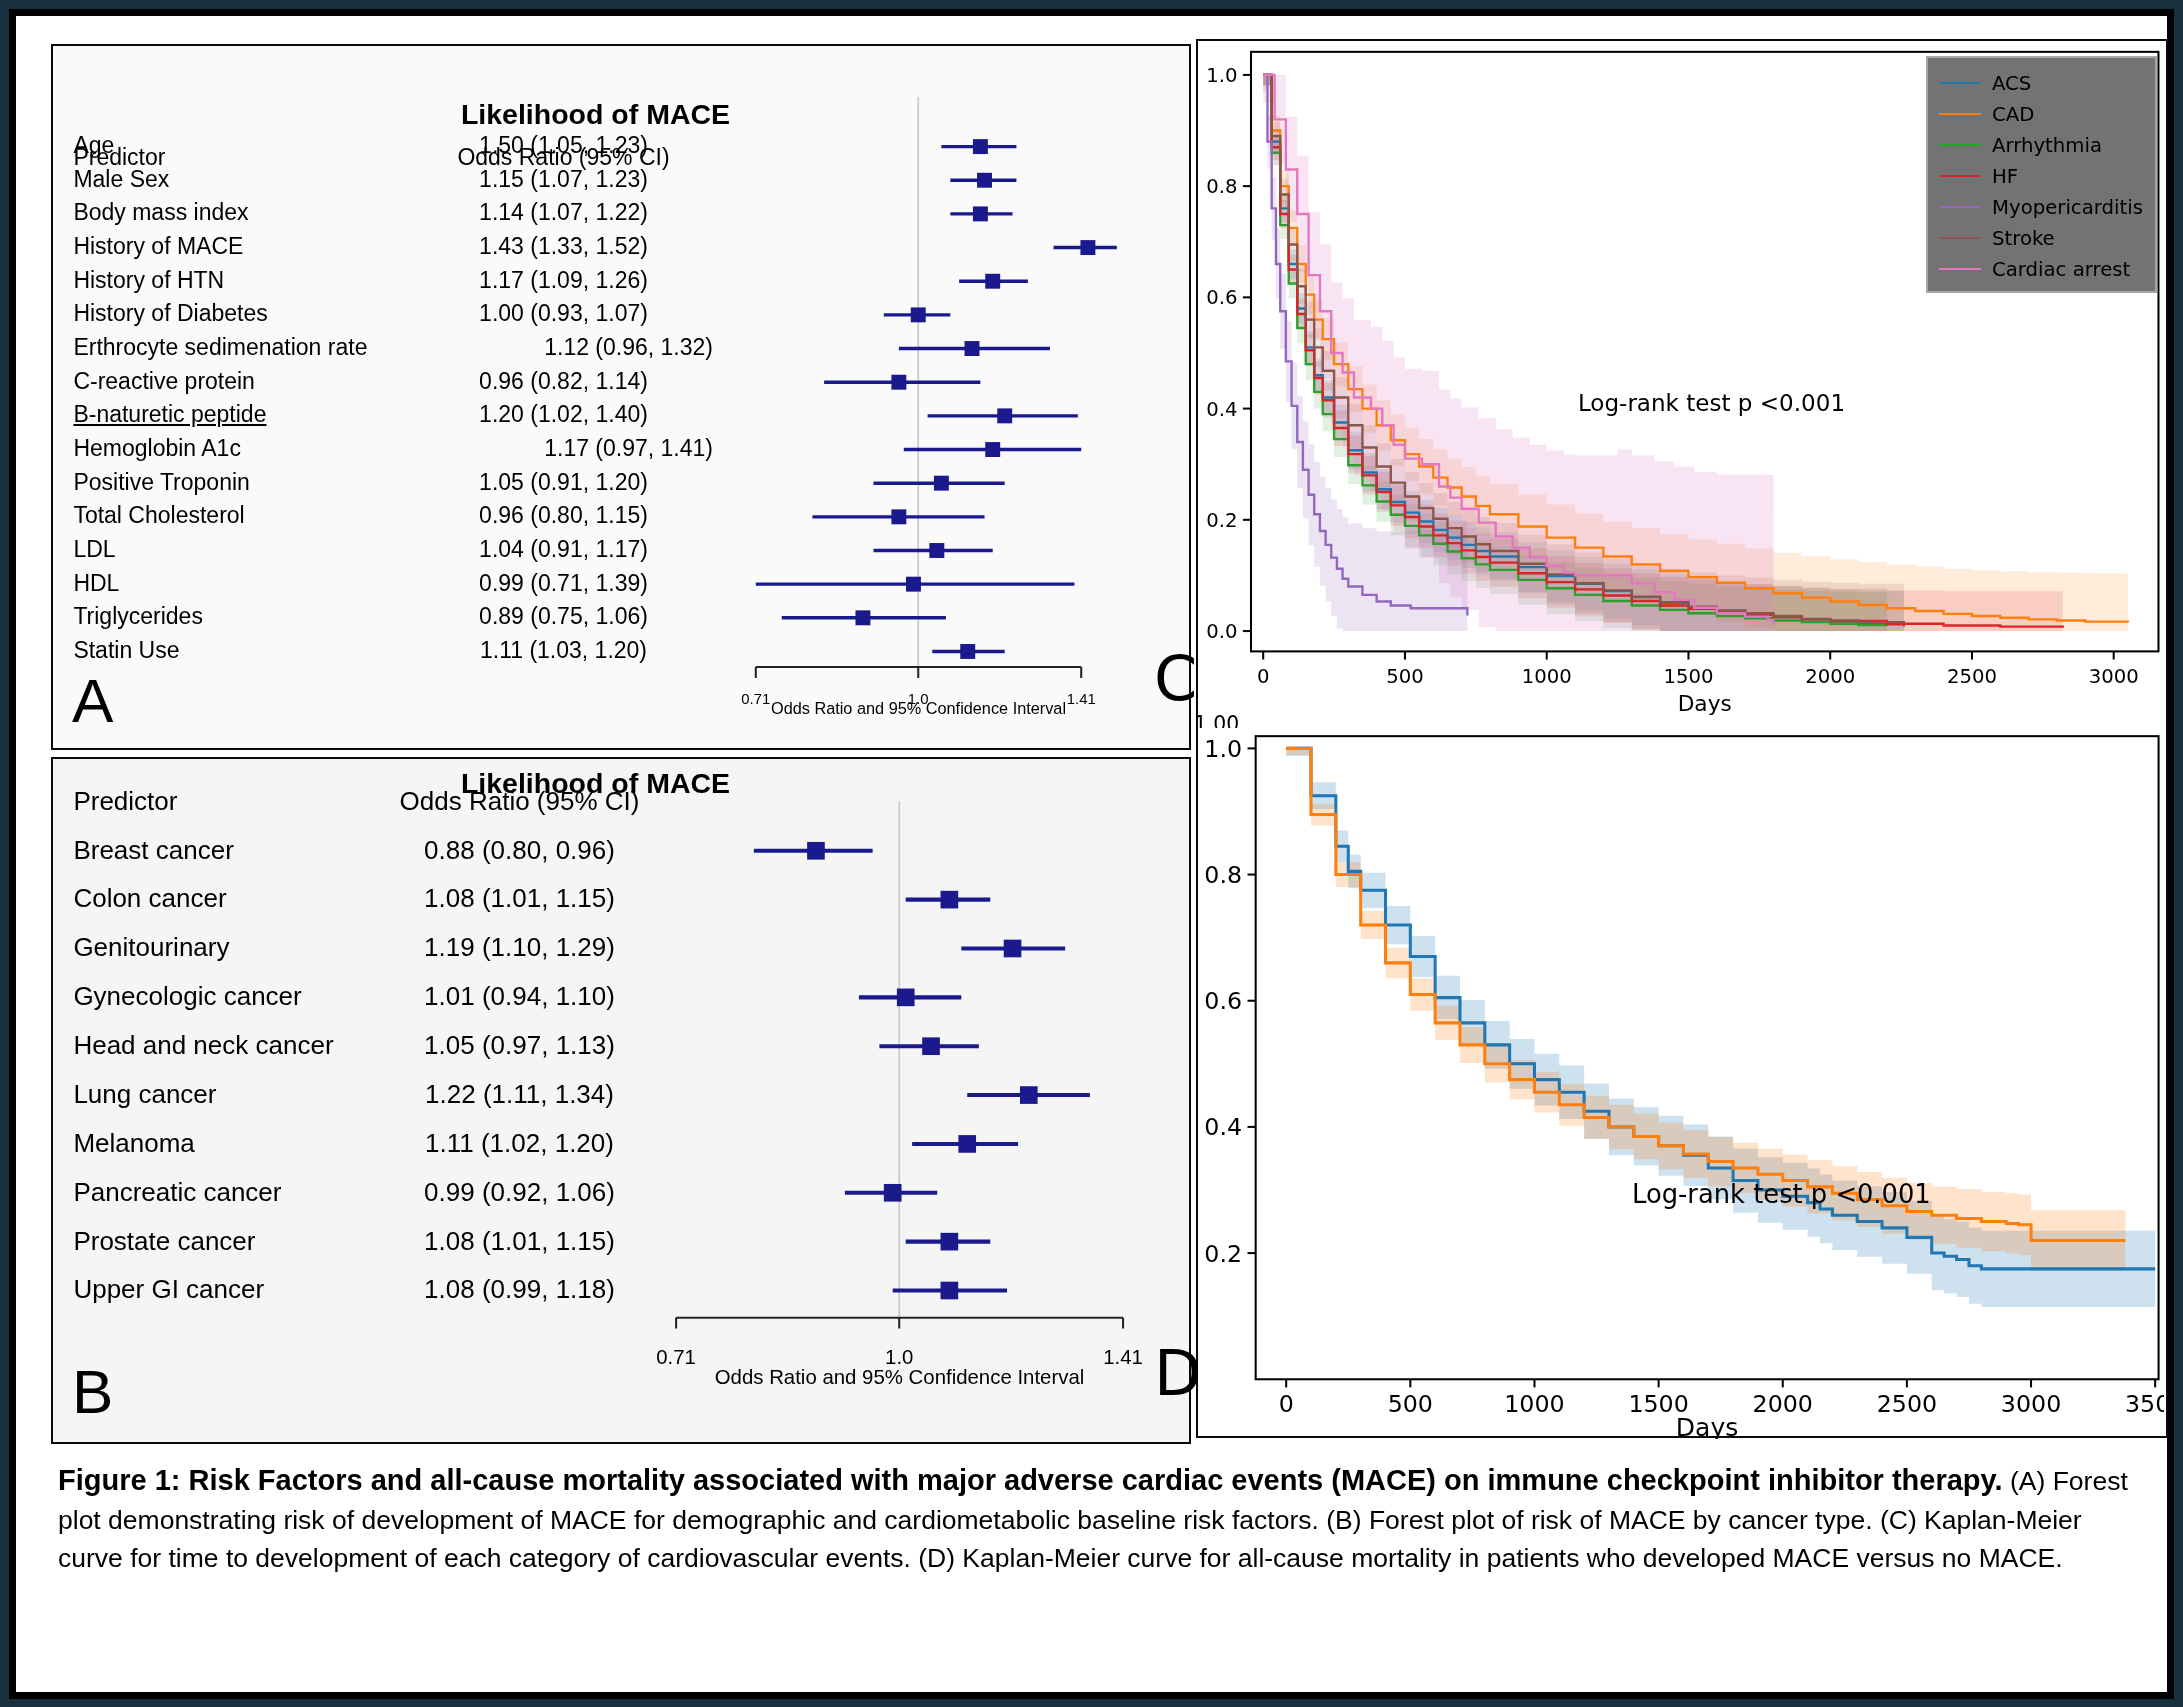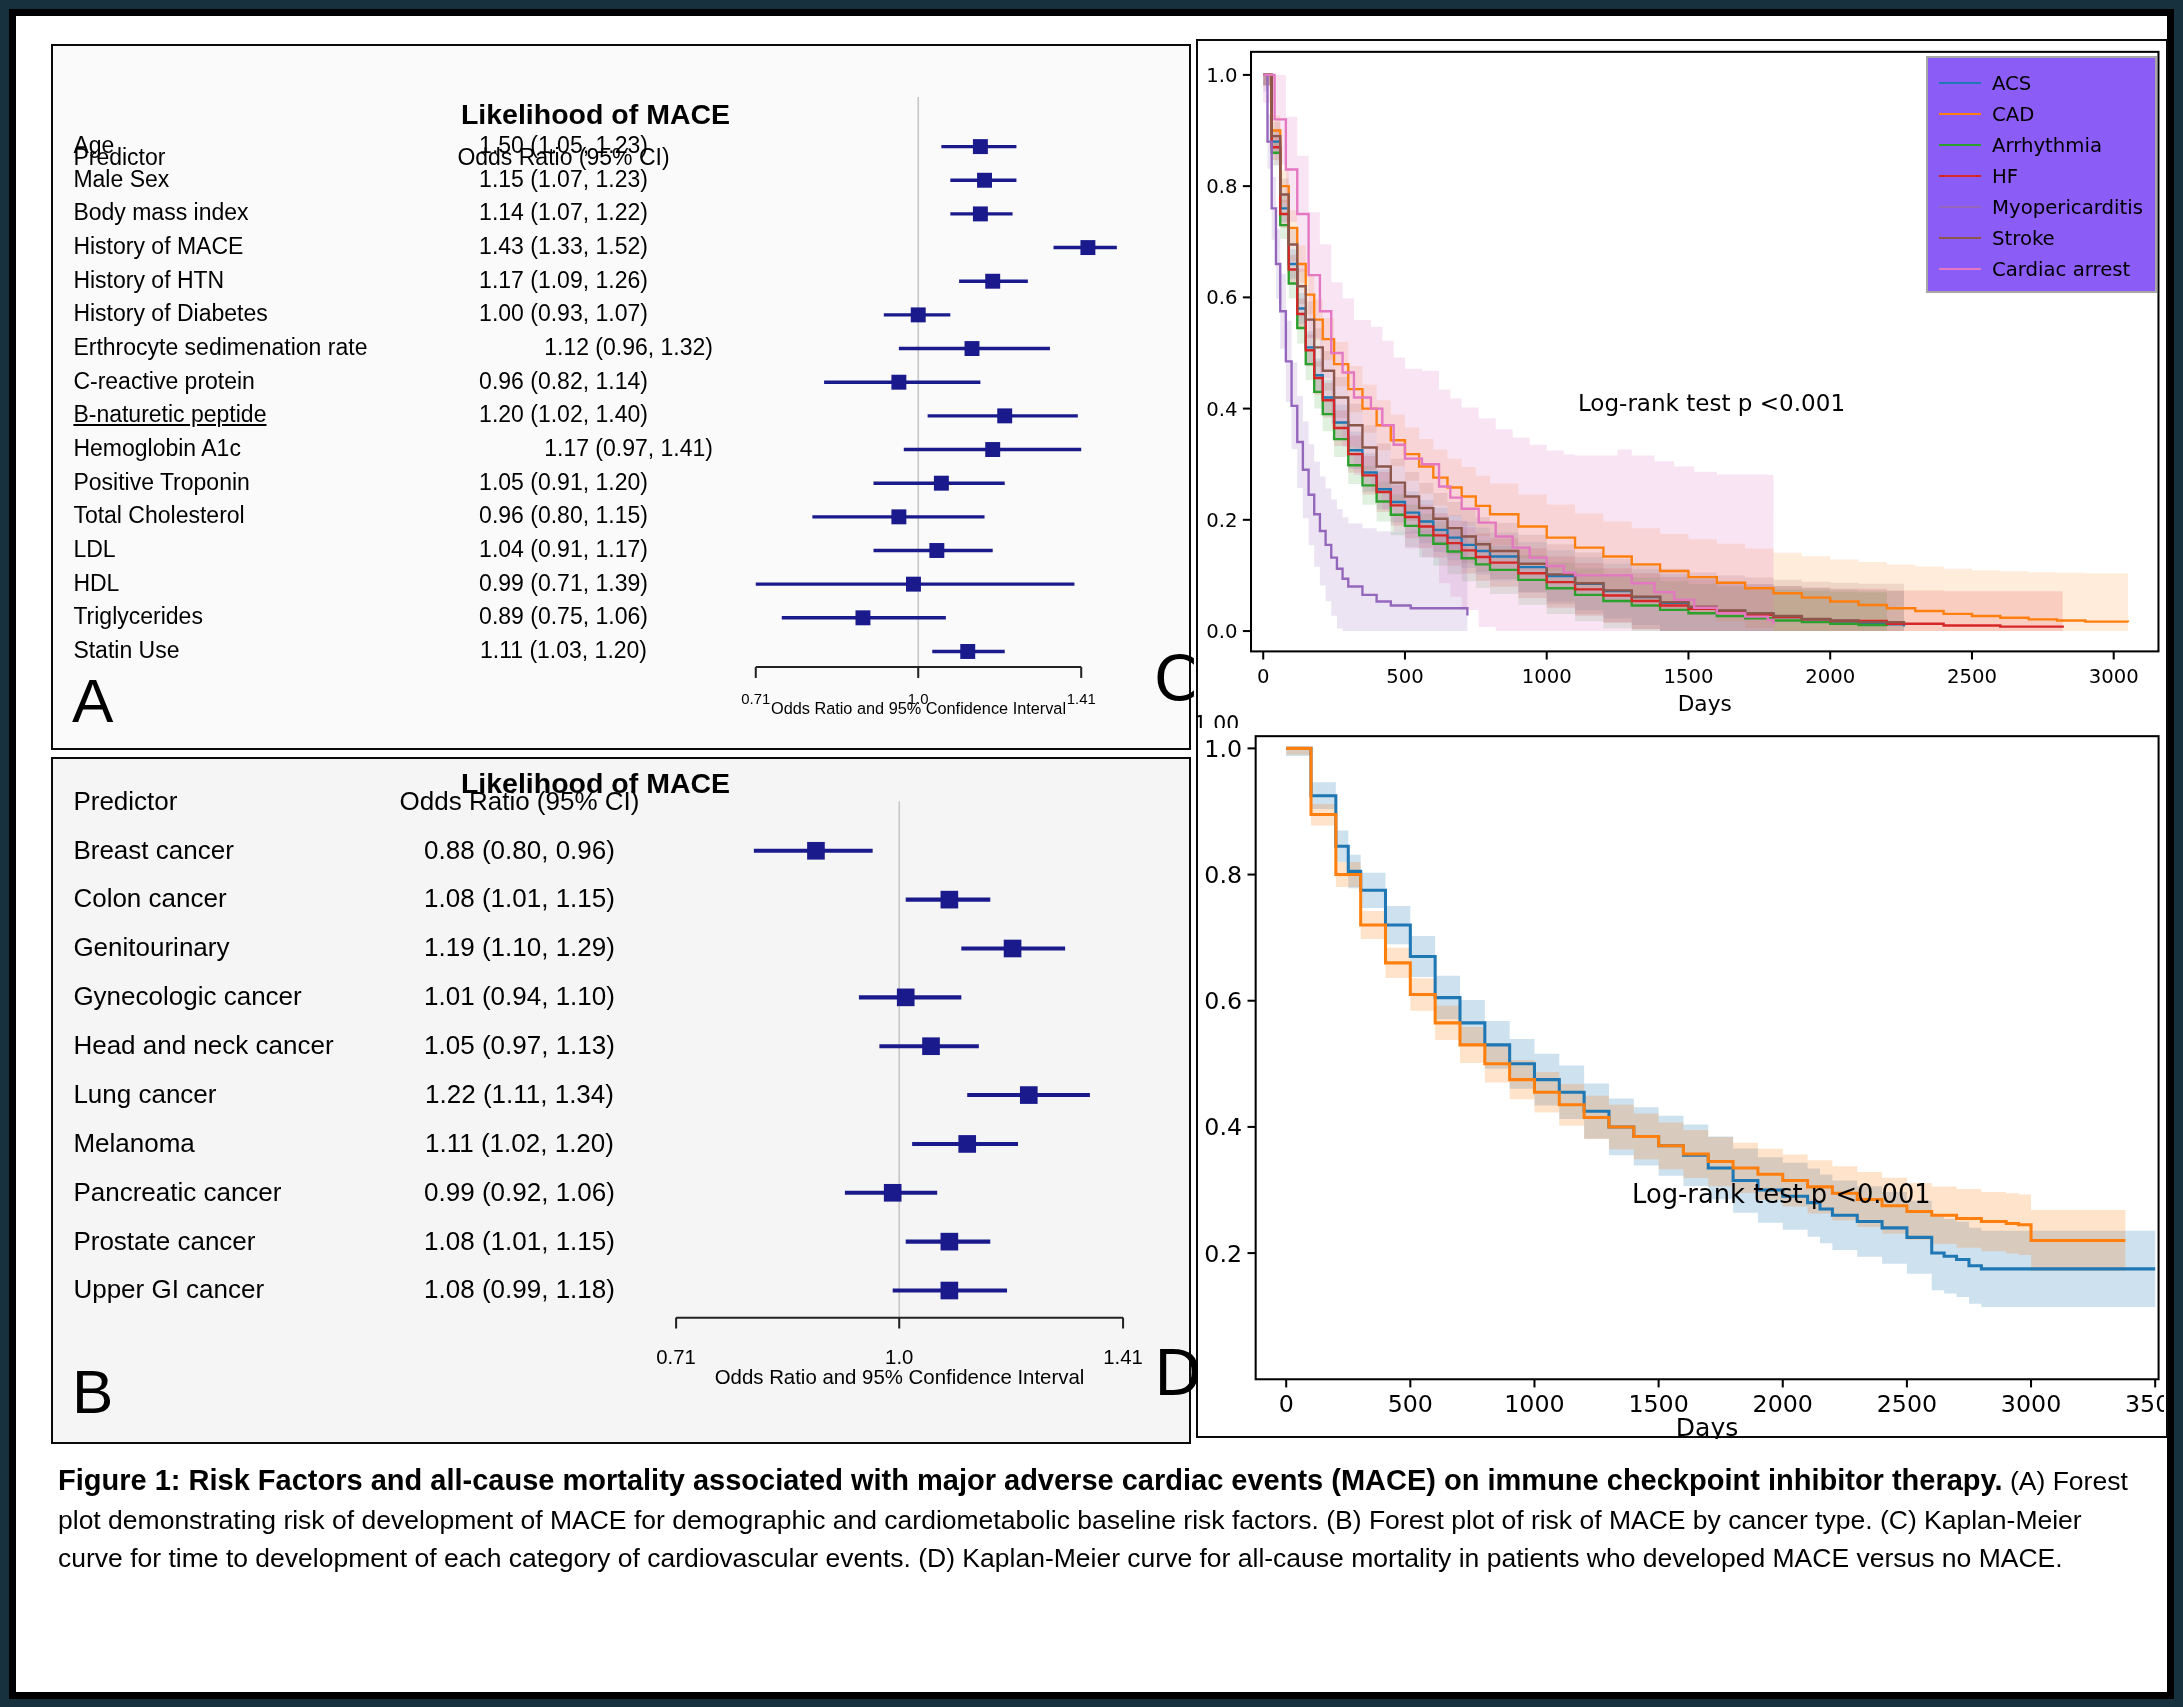--- a/index.html
+++ b/index.html
@@ -23,21 +23,21 @@
   .f-axis-cap{position:absolute;text-align:center;}
   #panel-a .f-axis-cap{left:560px;top:653px;width:611px;font-size:16.3px;}
   #panel-b .f-axis-cap{left:541px;top:607px;width:611px;font-size:20.4px;}
   .panel-letter{position:absolute;font-size:62px;font-weight:400;font-family:"Liberation Sans",sans-serif;}
   #panel-a .panel-letter{left:19px;top:619px;}
   #panel-b .panel-letter{left:19px;top:597px;}
   .letter-c,.letter-d{position:absolute;font-size:62px;z-index:5;font-family:"DejaVu Sans",sans-serif;}
   .letter-c{left:1154px;top:642px;}
   .letter-d{left:1154px;top:1337px;}
   svg{position:absolute;display:block;}
-  .km-legend{position:absolute;background:#8b5cf6;border:2.7px solid #a6a6a6;box-sizing:border-box;z-index:3;}
+  .km-legend{position:absolute;background:#737373;border:2.7px solid #a6a6a6;box-sizing:border-box;z-index:3;}
   #legend-c{left:728px;top:15px;width:231px;padding:9.5px 6.8px 6.8px 11px;}
   #legend-d{left:428px;top:714px;width:380px;padding:16.3px 6.8px 13.6px 15px;border-width:3.4px;border-color:#9a9a9a;}
   .lg-row{display:flex;align-items:center;}
   #legend-c .lg-row{height:31px;}
   #legend-d .lg-row{height:42px;}
   .lg-line{display:inline-block;height:0;}
   #legend-c .lg-line{width:42px;border-top:2.7px solid;}
   #legend-d .lg-line{width:49px;border-top:4.1px solid;}
   .lg-label{font-family:"DejaVu Sans",sans-serif;}
   #legend-c .lg-label{font-size:19.7px;margin-left:11px;}

